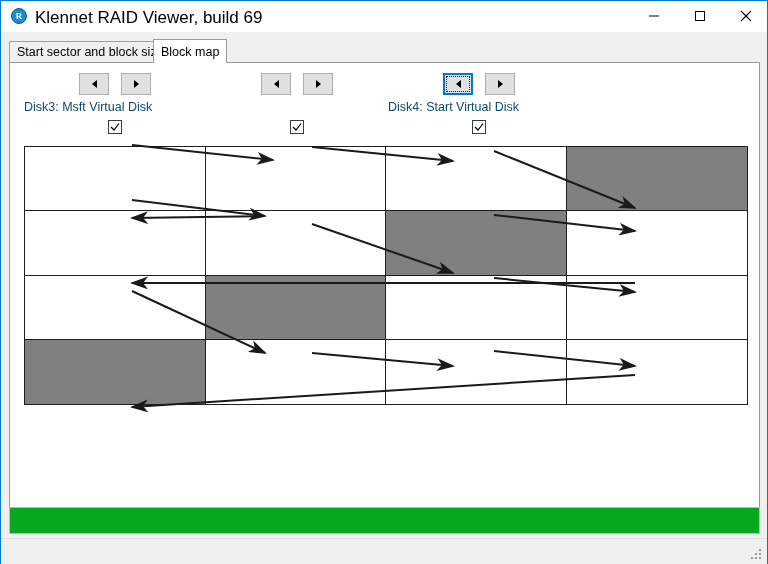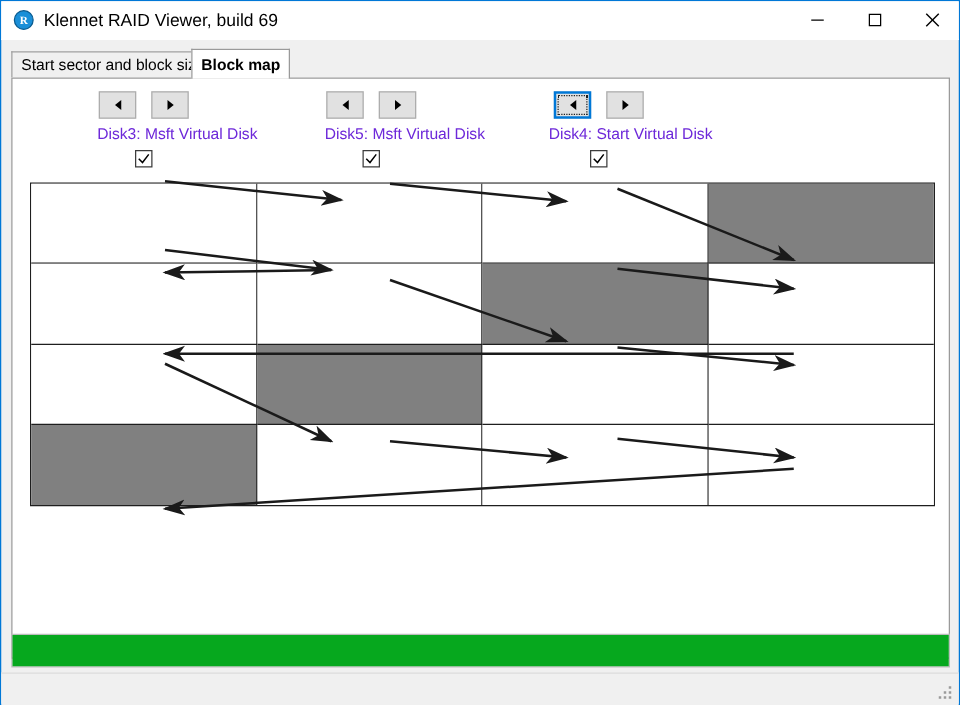--- a/index.html
+++ b/index.html
@@ -44,21 +44,21 @@
     justify-content: center;
     color: #ffffff;
     font-size: 9px;
     font-weight: bold;
     font-family: "Liberation Serif", serif;
     line-height: 1;
   }
   #title-text {
     position: absolute;
     left: 34px; top: 7px;
-    font-size: 14px;
+    font-size: 17px;
     color: #000000;
     white-space: nowrap;
   }
   .winbtn {
     position: absolute;
     top: 0;
     width: 46px;
     height: 29px;
     display: flex;
     align-items: center;
@@ -94,21 +94,21 @@
     white-space: nowrap;
   }
   .tab.active {
     top: 0;
     height: 24px;
     background: #ffffff;
     border-color: #9a9a9a;
     z-index: 3;
   }
   #tab-0 { left: 0px; }
-  #tab-1 { left: 144px; font-weight: bold; }
+  #tab-1 { left: 144px; }
 
   
   #tabpage {
     position: absolute;
     left: 8px; top: 61px;
     width: 751px;
     height: 465px;
     box-sizing: border-box;
     border: 1px solid #9a9a9a;
     background: #ffffff;
@@ -167,23 +167,23 @@
   .tri-r {
     width: 0; height: 0;
     border-top: 4px solid transparent;
     border-bottom: 4px solid transparent;
     border-left: 5px solid #000000;
   }
   .disk-label {
     position: absolute;
     left: 0; top: 27px;
     width: 182px;
-    text-align: right;
+    text-align: left;
     font-size: 12.5px;
-    color: #6d28d9;
+    color: #0c4a6e;
     white-space: nowrap;
   }
   .disk-check {
     position: absolute;
     left: 50%;
     top: 47px;
     transform: translateX(-50%);
     width: 14px;
     height: 14px;
     box-sizing: border-box;
@@ -327,21 +327,20 @@
 
     <div class="disk-col" id="disk-col-1">
       <div class="arrow-btns">
         <div class="abtn">
           <span class="tri-l"></span>
         </div>
         <div class="abtn">
           <span class="tri-r"></span>
         </div>
       </div>
-      <div class="disk-label">Disk5: Msft Virtual Disk</div>
       <div class="disk-check">
         <svg width="12" height="12" viewBox="0 0 12 12">
           <polyline points="2,6 5,9 10,2.5" fill="none" stroke="#000000" stroke-width="1.2"></polyline>
         </svg>
       </div>
     </div>
 
     <div class="disk-col" id="disk-col-2">
       <div class="arrow-btns">
         <div class="abtn focused">

